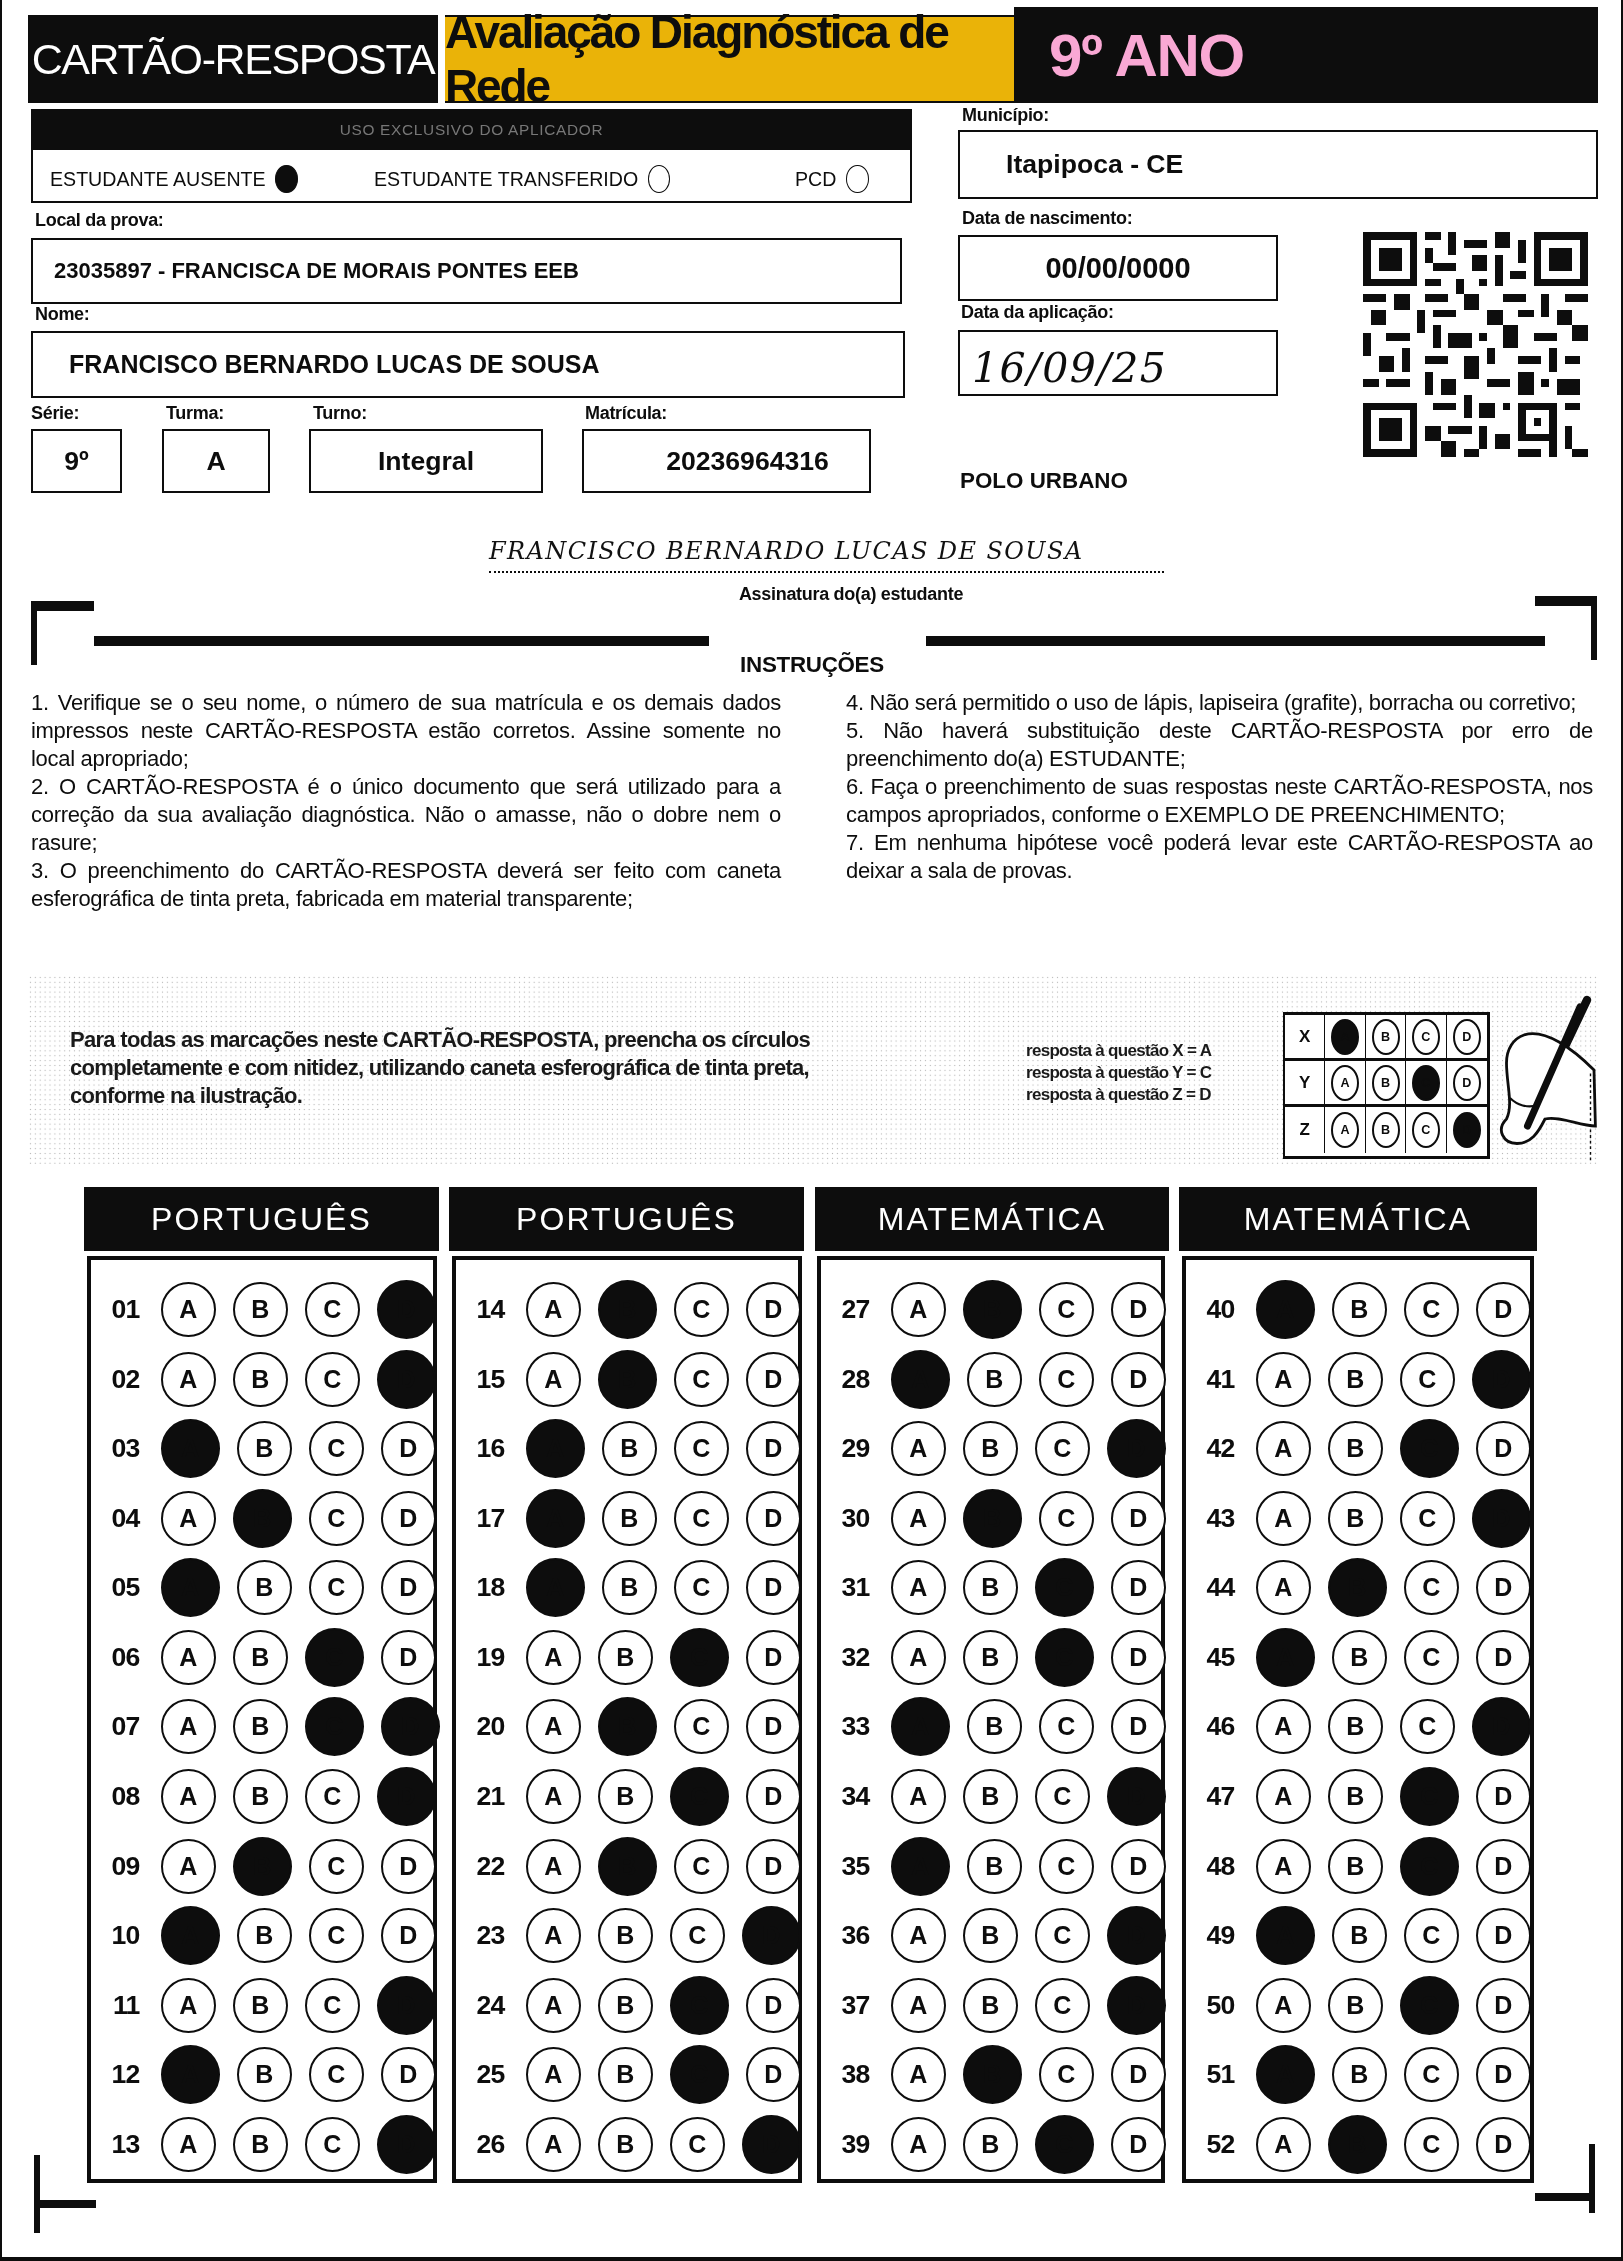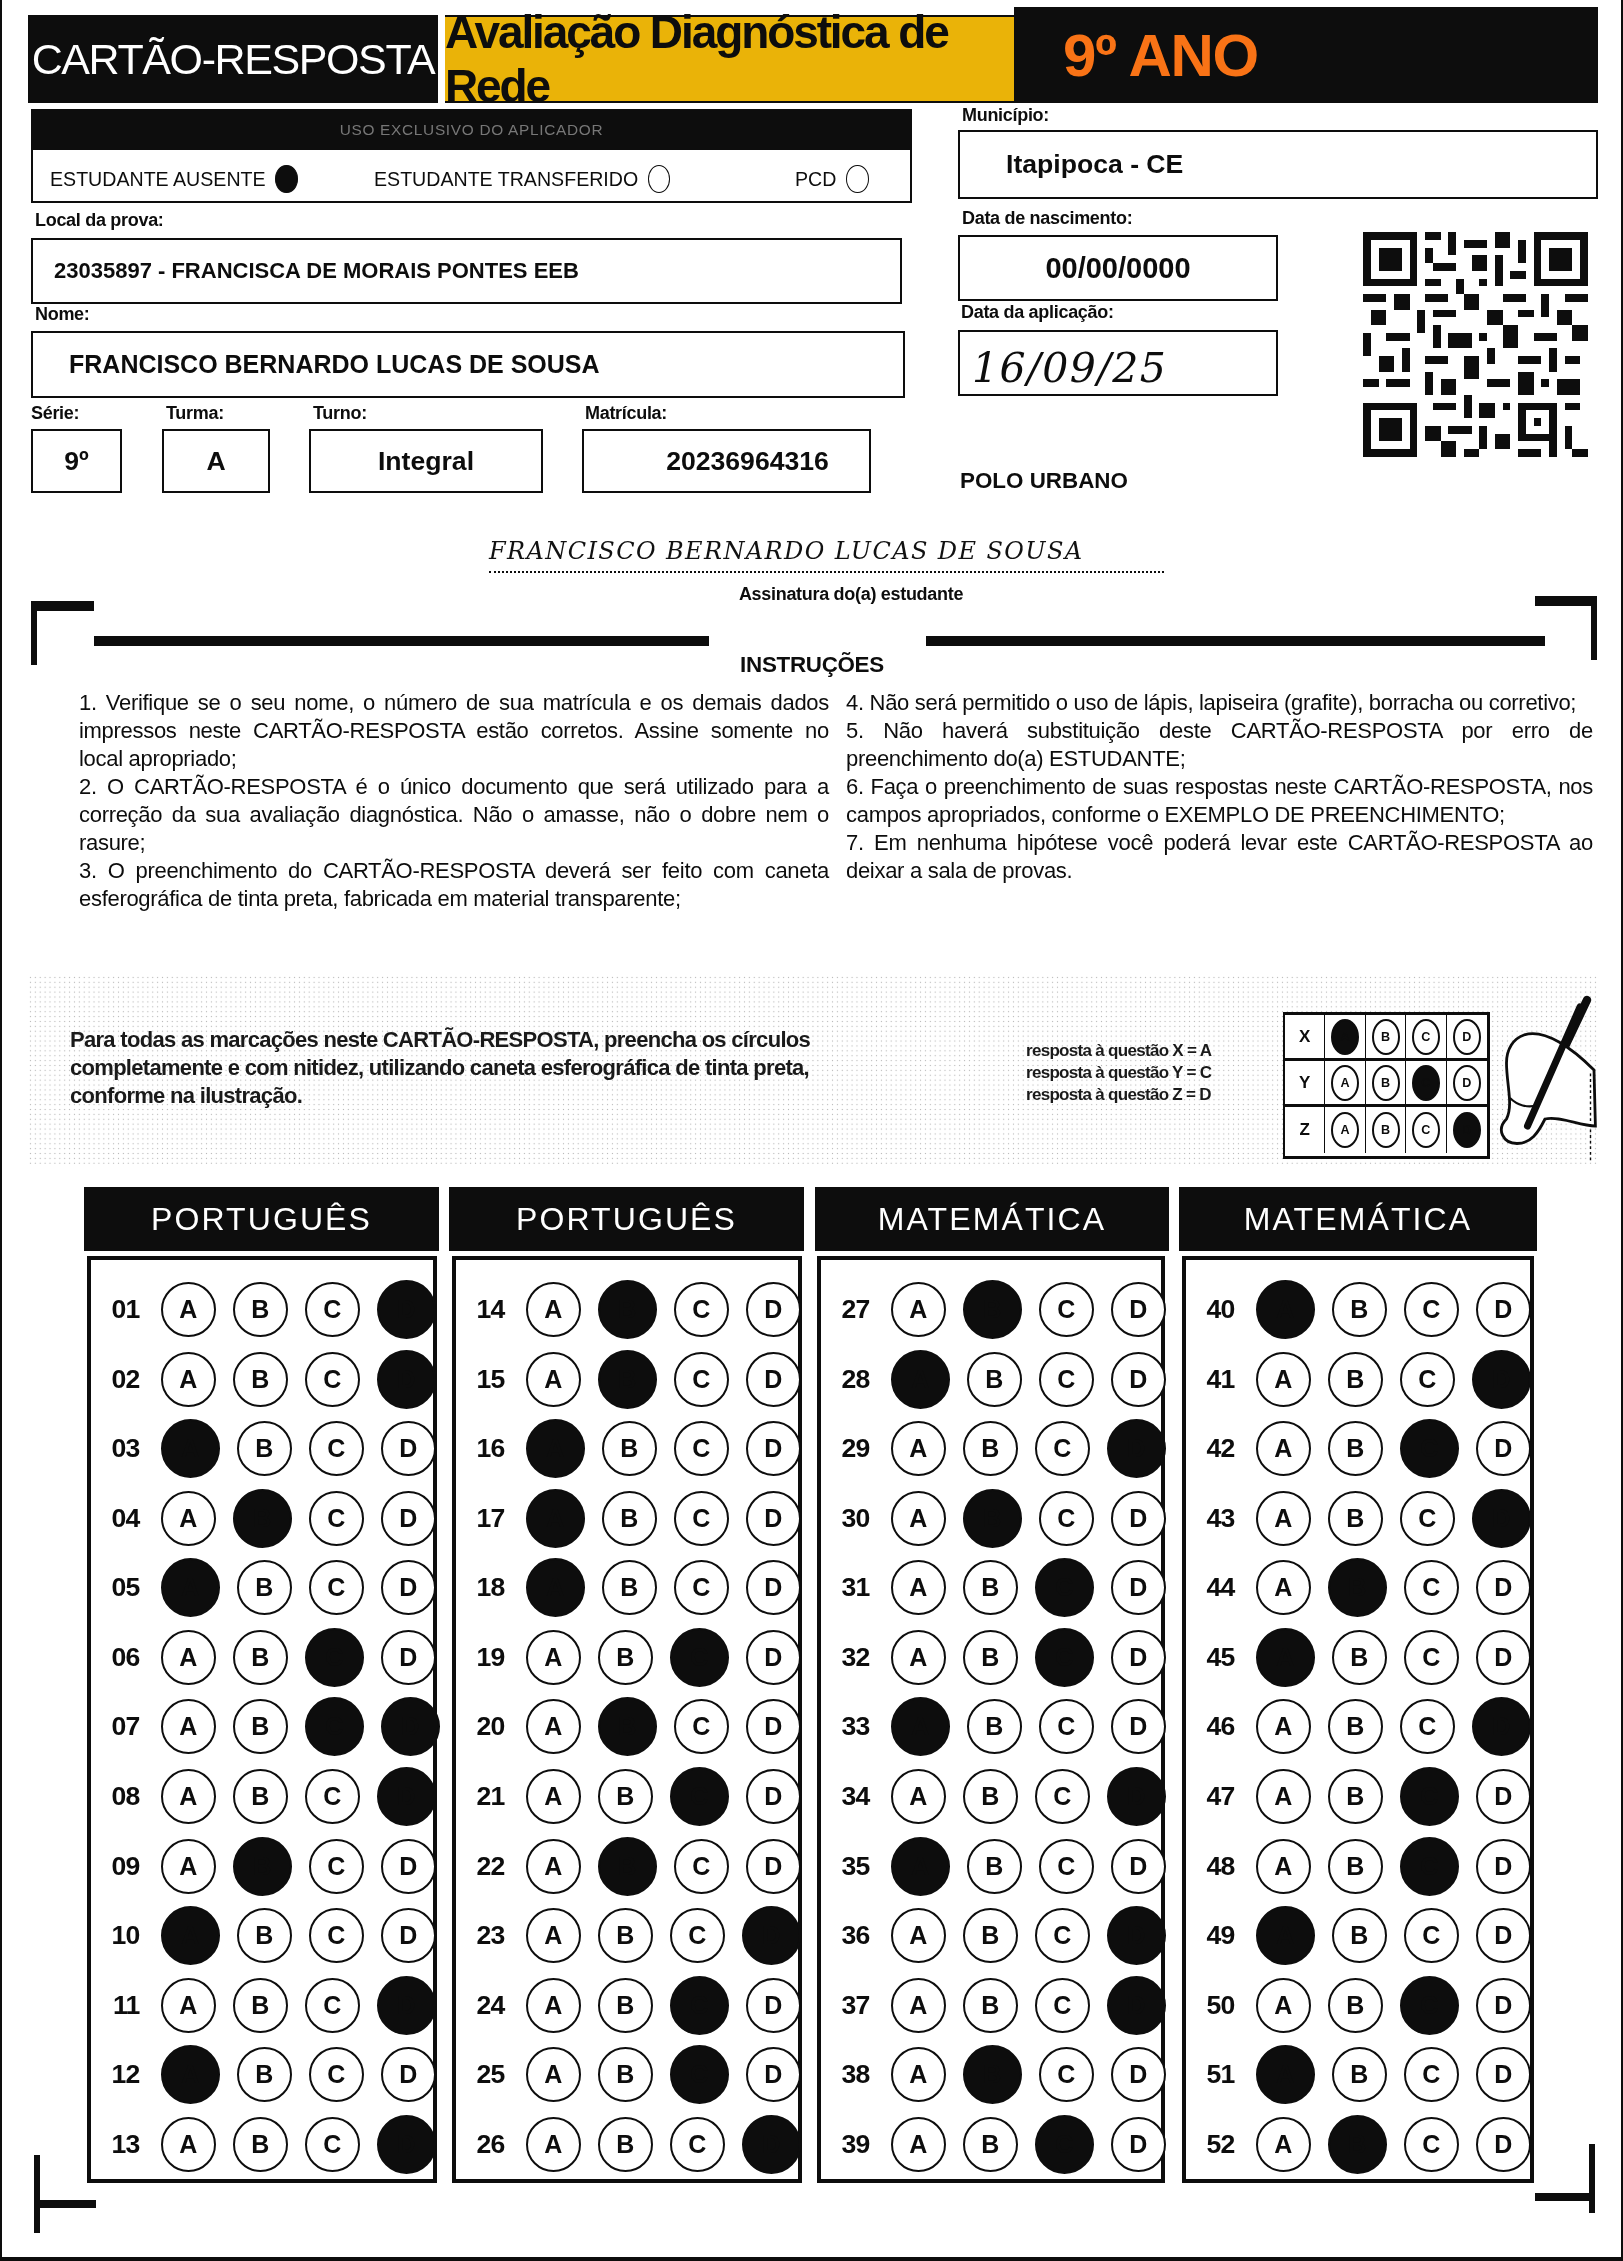--- a/index.html
+++ b/index.html
@@ -6,22 +6,22 @@
   html, body { width: 1624px; height: 2261px; background: #ffffff; overflow: hidden; }
   body { position: relative; font-family: "Liberation Sans", sans-serif; color: #0d0d0d; }
   .abs { position: absolute; }
   .cond { font-family: "Liberation Sans", sans-serif; font-stretch: condensed; }
 
   
   .hdr-left { left: 28px; top: 15.4px; width: 410px; height: 88px; background: #0d0d0d; color: #fff;
               font-size: 43px; display: flex; align-items: center; justify-content: center; letter-spacing: -1.4px; transform-origin: left; }
   .hdr-mid { left: 445px; top: 15.4px; width: 572px; height: 88px; background: #eab308; border-top: 2.8px solid #0d0d0d; border-bottom: 2.8px solid #0d0d0d;
              font-size: 46px; font-weight: bold; display: flex; align-items: center; justify-content: center; letter-spacing: -2.1px; }
-  .hdr-right { left: 1014px; top: 7px; width: 584px; height: 96px; background: #0d0d0d; color: #f97316;
-               font-size: 60px; font-weight: bold; display: flex; align-items: center; padding-left: 49px; letter-spacing: -1.4px; }
+  .hdr-right { left: 1014px; top: 7px; width: 584px; height: 96px; background: #0d0d0d; color: #f9a8d4;
+               font-size: 60px; font-weight: bold; display: flex; align-items: center; padding-left: 35px; letter-spacing: -1.4px; }
 
   
   .app-bar { left: 31px; top: 109px; width: 881px; height: 41px; background: #0d0d0d; color: #777;
              font-size: 15.4px; display: flex; align-items: center; justify-content: center; letter-spacing: 0.7px; }
   .app-box { left: 31px; top: 150px; width: 881px; height: 53px; border: 2.1px solid #0d0d0d; border-top: none;
              display: flex; align-items: center; font-size: 19.6px; }
   .app-item { position: absolute; display: flex; align-items: center; gap: 9.8px; top: 15.4px; }
   .app-circle { width: 22.4px; height: 28px; border: 1.4px solid #0d0d0d; border-radius: 50%; display: inline-block; }
   .app-circle.filled { background: #0d0d0d; }
 
@@ -228,21 +228,21 @@
 <div class="corner" style="left:1591px;top:596px;width:5.6px;height:64px;"></div>
 <div class="corner" style="left:34px;top:2155px;width:5.6px;height:78px;"></div>
 <div class="corner" style="left:34px;top:2200px;width:62px;height:8.4px;"></div>
 <div class="corner" style="left:1589px;top:2144px;width:5.6px;height:69px;"></div>
 <div class="corner" style="left:1535px;top:2193px;width:59px;height:8.4px;"></div>
 
 <div class="corner" style="left:94px;top:636px;width:615px;height:9.8px;"></div>
 <div class="corner" style="left:926px;top:636px;width:619px;height:9.8px;"></div>
 <div class="abs instr-title">INSTRUÇÕES</div>
 
-<div class="abs instr-col cond" style="left:31px;width:750px;margin-left:48px;">
+<div class="abs instr-col cond" style="left:31px;width:750px;">
   <p>1. Verifique se o seu nome, o número de sua matrícula e os demais dados impressos neste CARTÃO-RESPOSTA estão corretos. Assine somente no local apropriado;</p>
   <p>2. O CARTÃO-RESPOSTA é o único documento que será utilizado para a correção da sua avaliação diagnóstica. Não o amasse, não o dobre nem o rasure;</p>
   <p>3. O preenchimento do CARTÃO-RESPOSTA deverá ser feito com caneta esferográfica de tinta preta, fabricada em material transparente;</p>
 </div>
 <div class="abs instr-col cond" style="left:846px;width:747px;">
   <p>4. Não será permitido o uso de lápis, lapiseira (grafite), borracha ou corretivo;</p>
   <p>5. Não haverá substituição deste CARTÃO-RESPOSTA por erro de preenchimento do(a) ESTUDANTE;</p>
   <p>6. Faça o preenchimento de suas respostas neste CARTÃO-RESPOSTA, nos campos apropriados, conforme o EXEMPLO DE PREENCHIMENTO;</p>
   <p>7. Em nenhuma hipótese você poderá levar este CARTÃO-RESPOSTA ao deixar a sala de provas.</p>
 </div>

